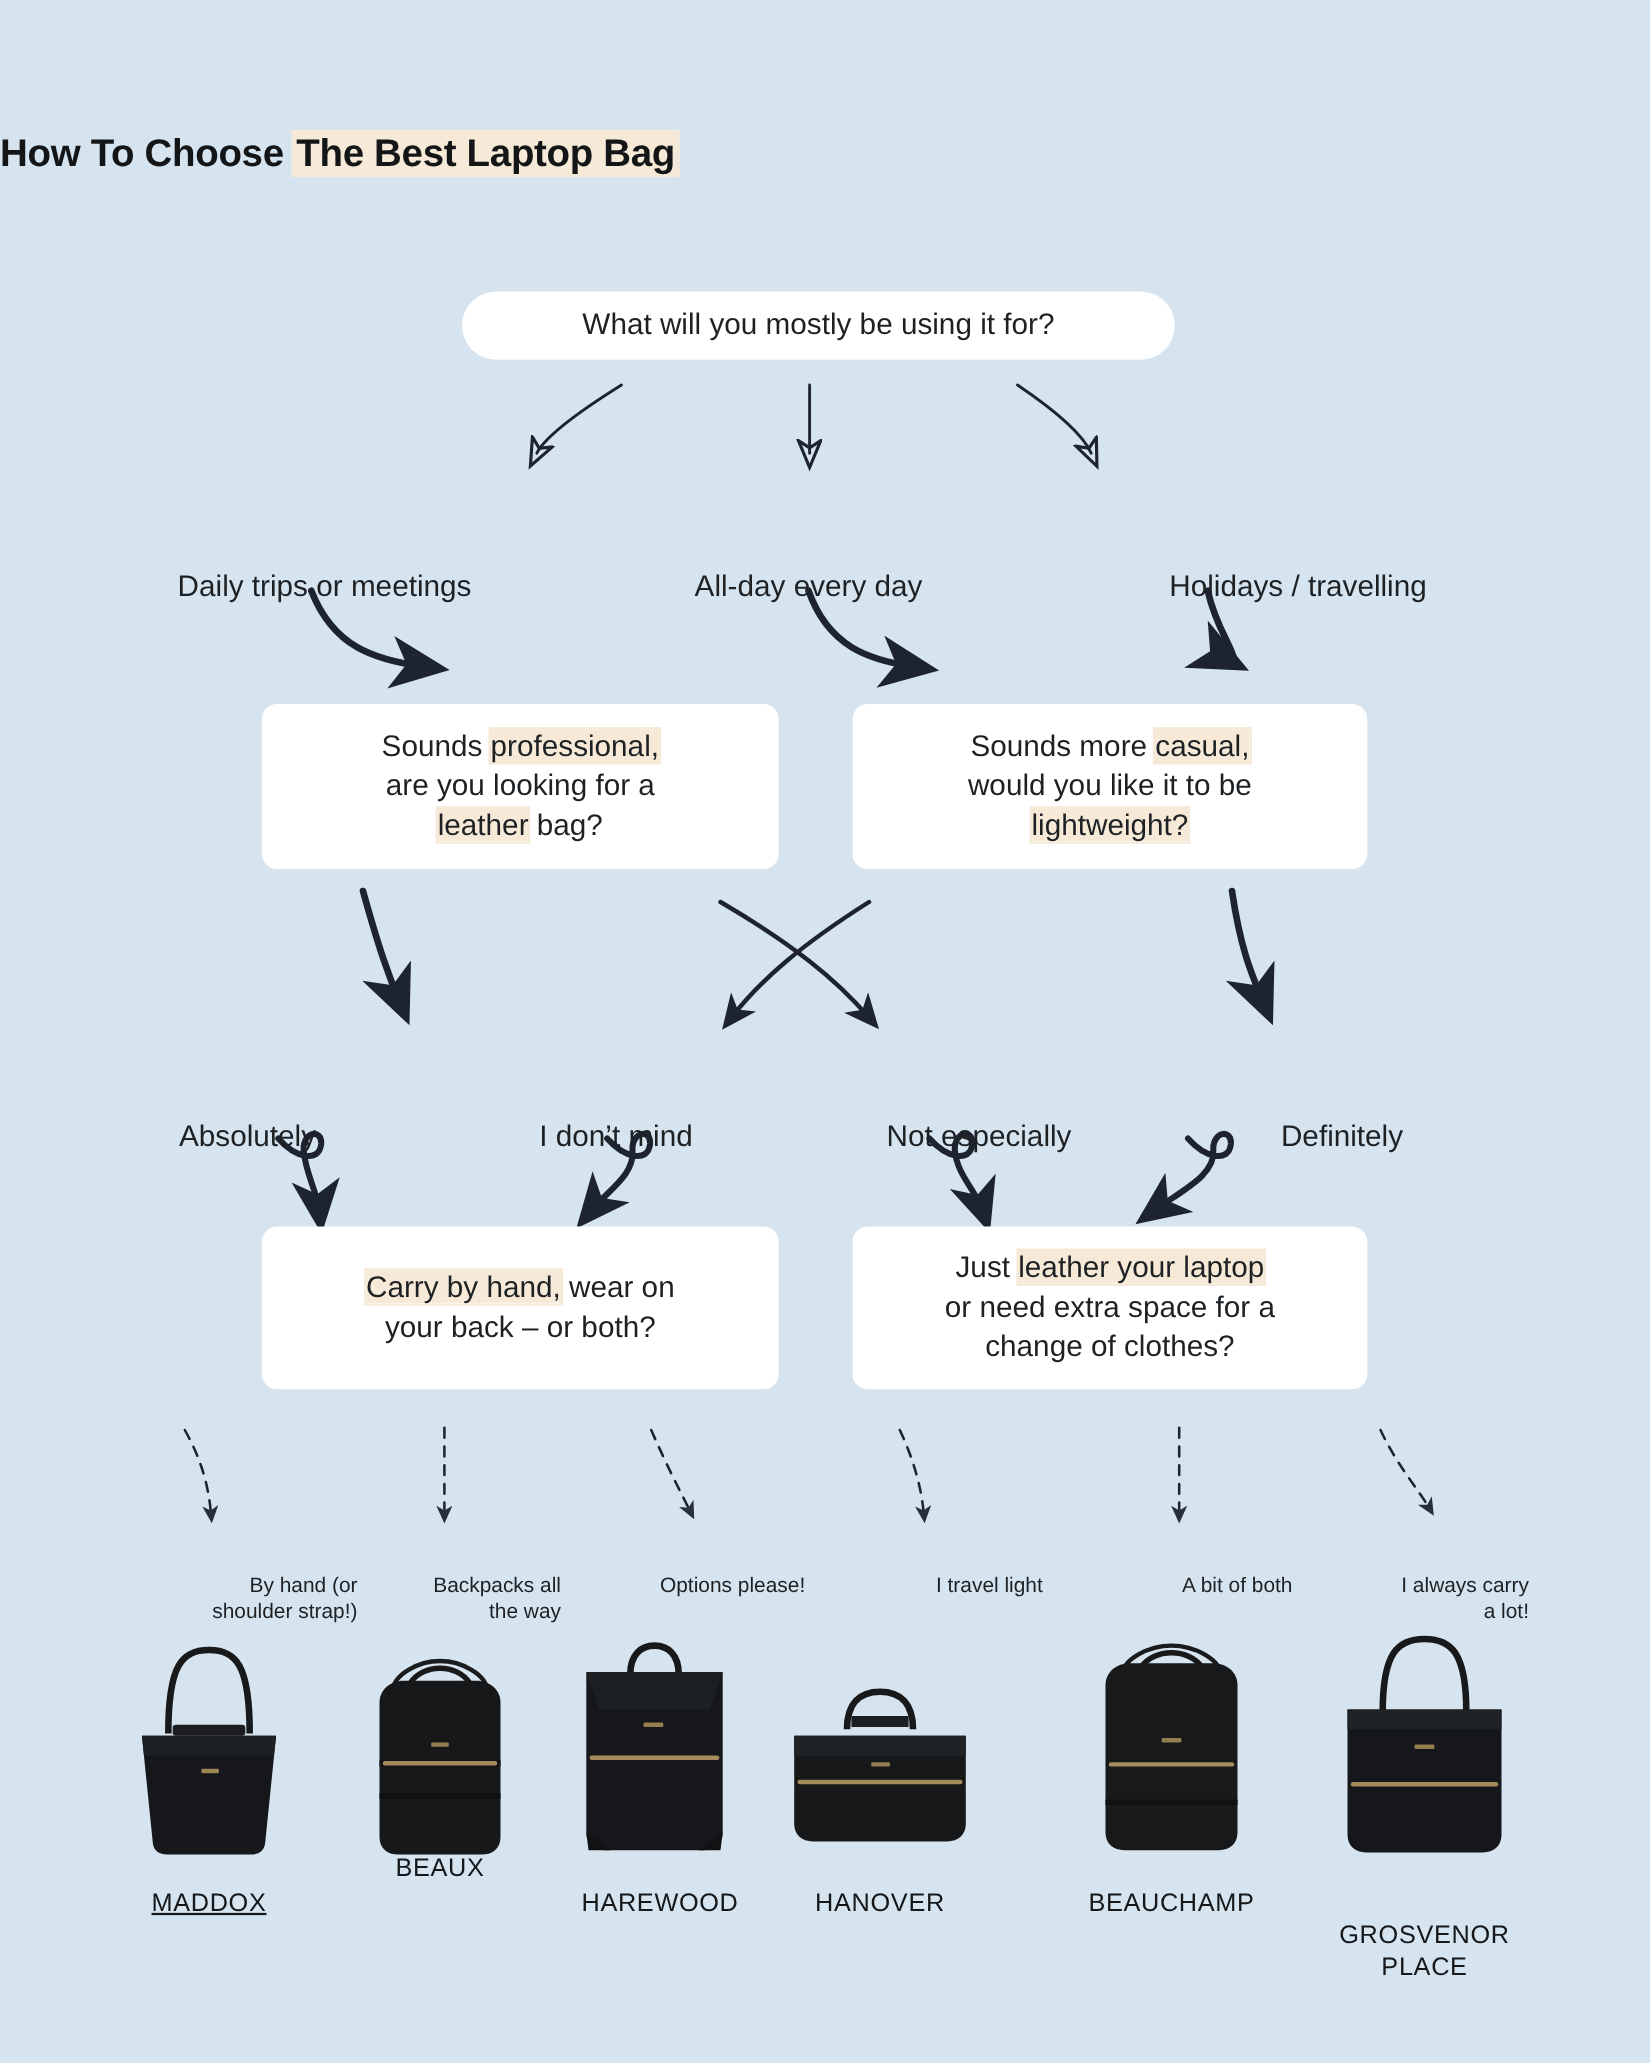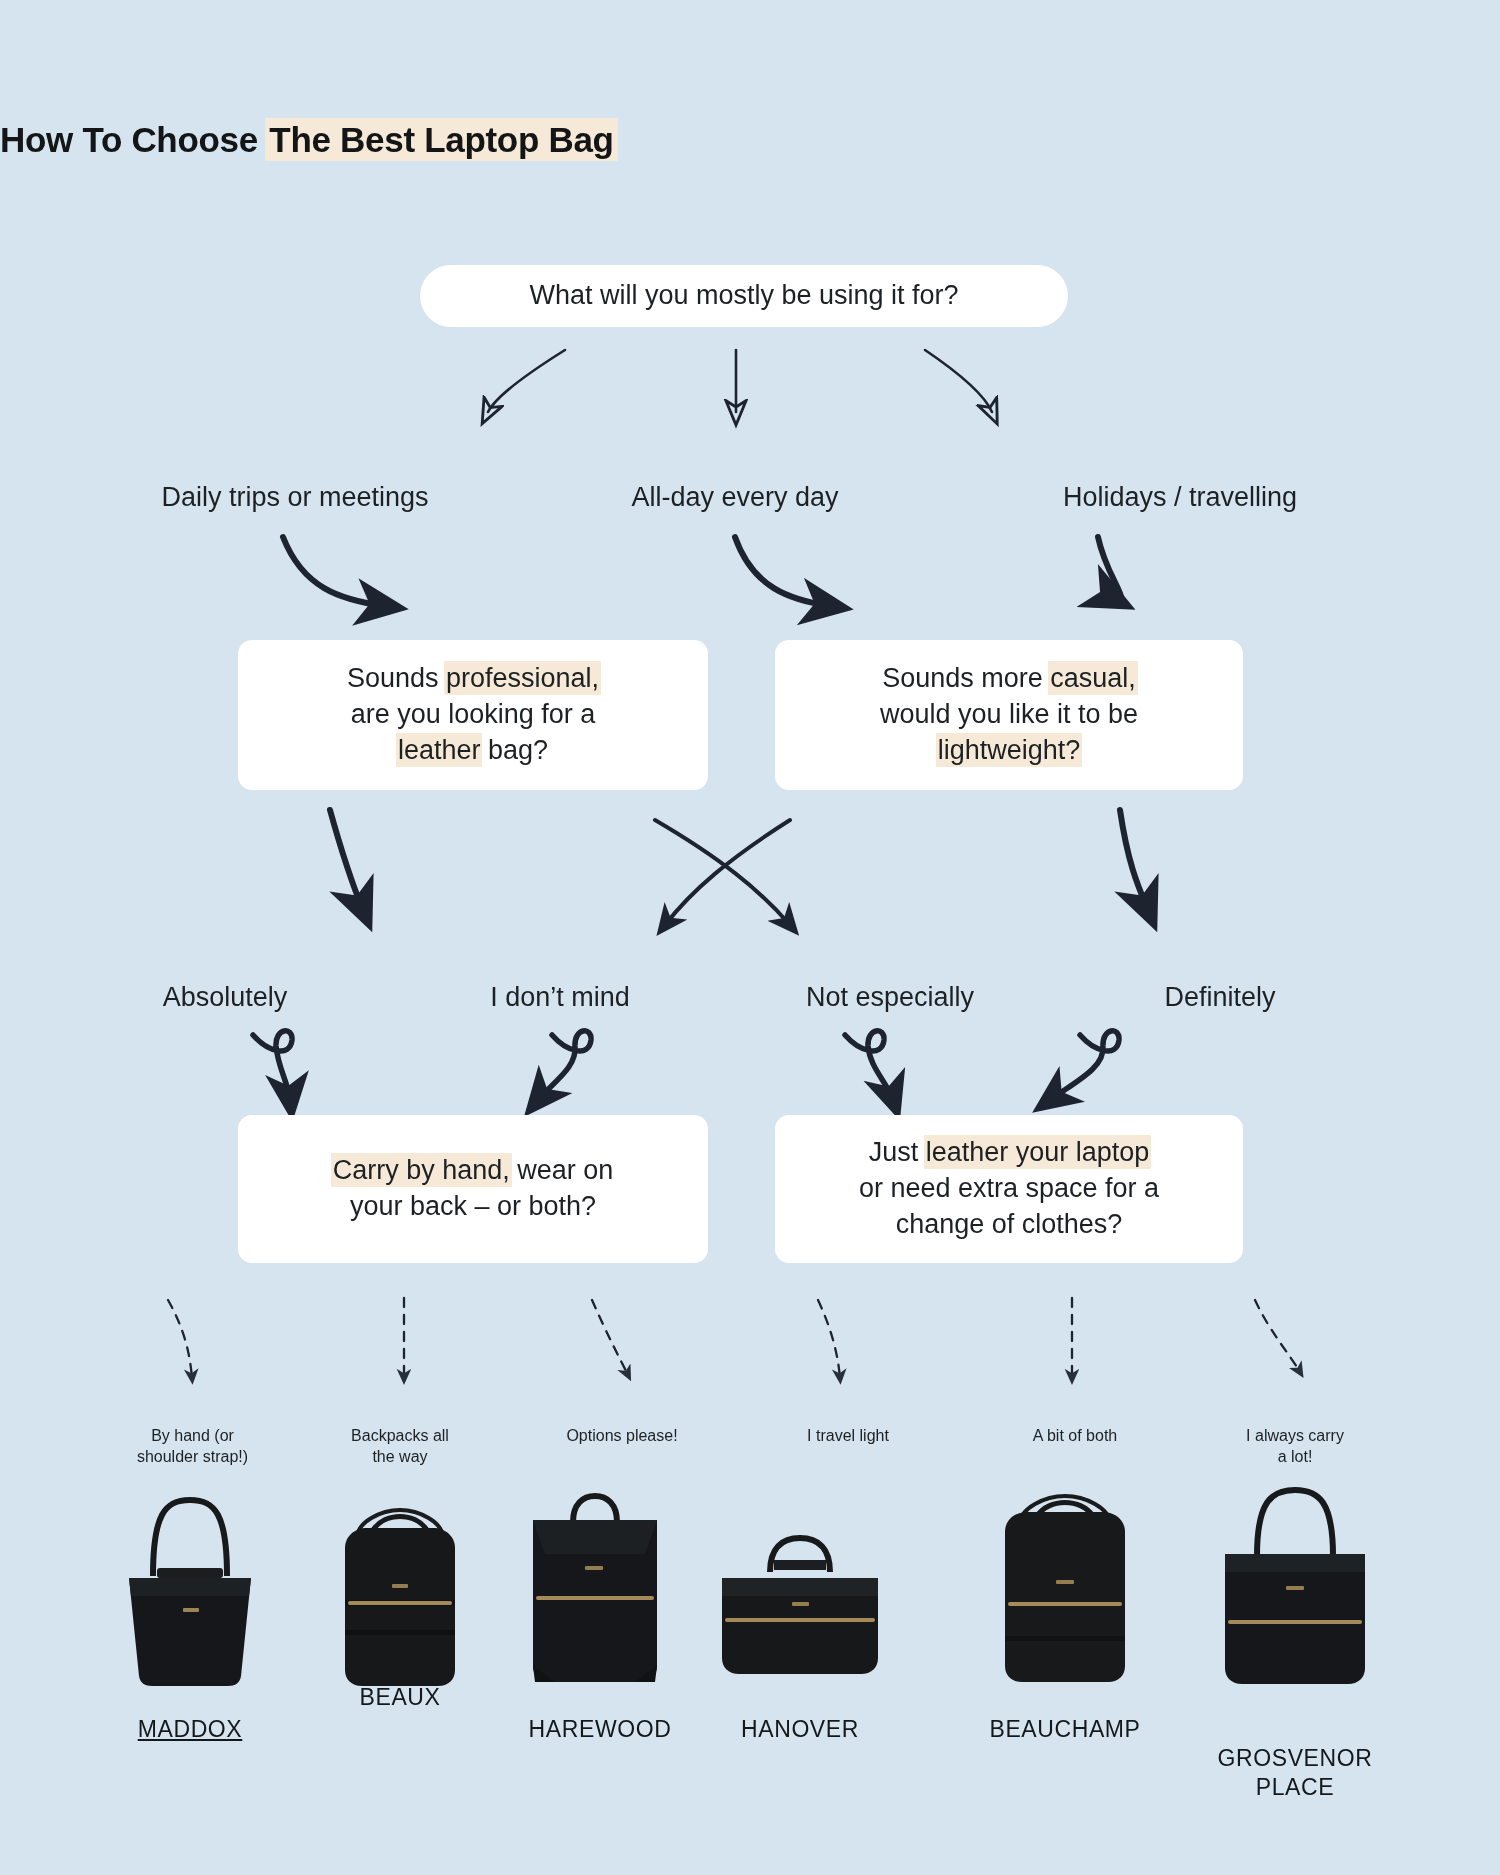--- a/index.html
+++ b/index.html
@@ -92,27 +92,28 @@
     background: #f6e9d7;
     box-shadow: 0 0 0 2px #f6e9d7;
   }
   
   .opt {
     position: absolute;
     color: #1d2124;
     font-size: 27px;
     text-align: center;
     white-space: nowrap;
+    margin-top: 36px;
   }
   
   .leaf-label {
     position: absolute;
     color: #1d2124;
-    font-size: 16px;
-    text-align: center;
+    font-size: 19px;
+    text-align: right;
     line-height: 1.3;
   }
   
   .prod-name {
     position: absolute;
     color: #15181a;
     font-size: 23px;
     letter-spacing: 0.6px;
     text-align: center;
     line-height: 1.25;

